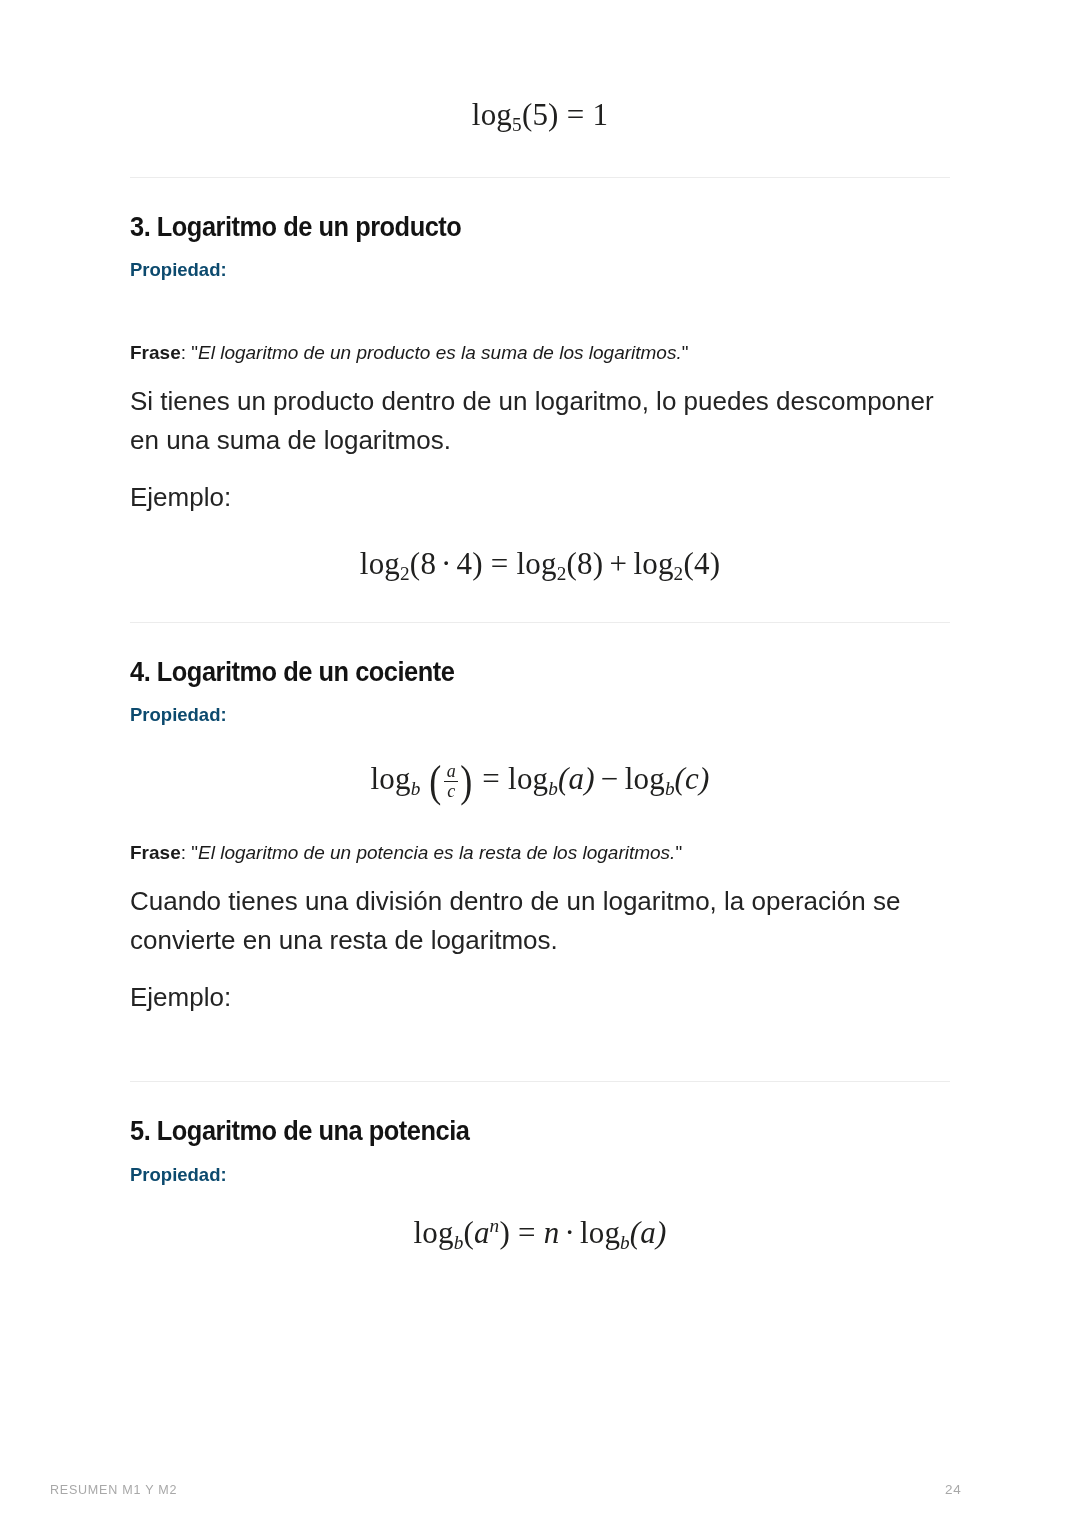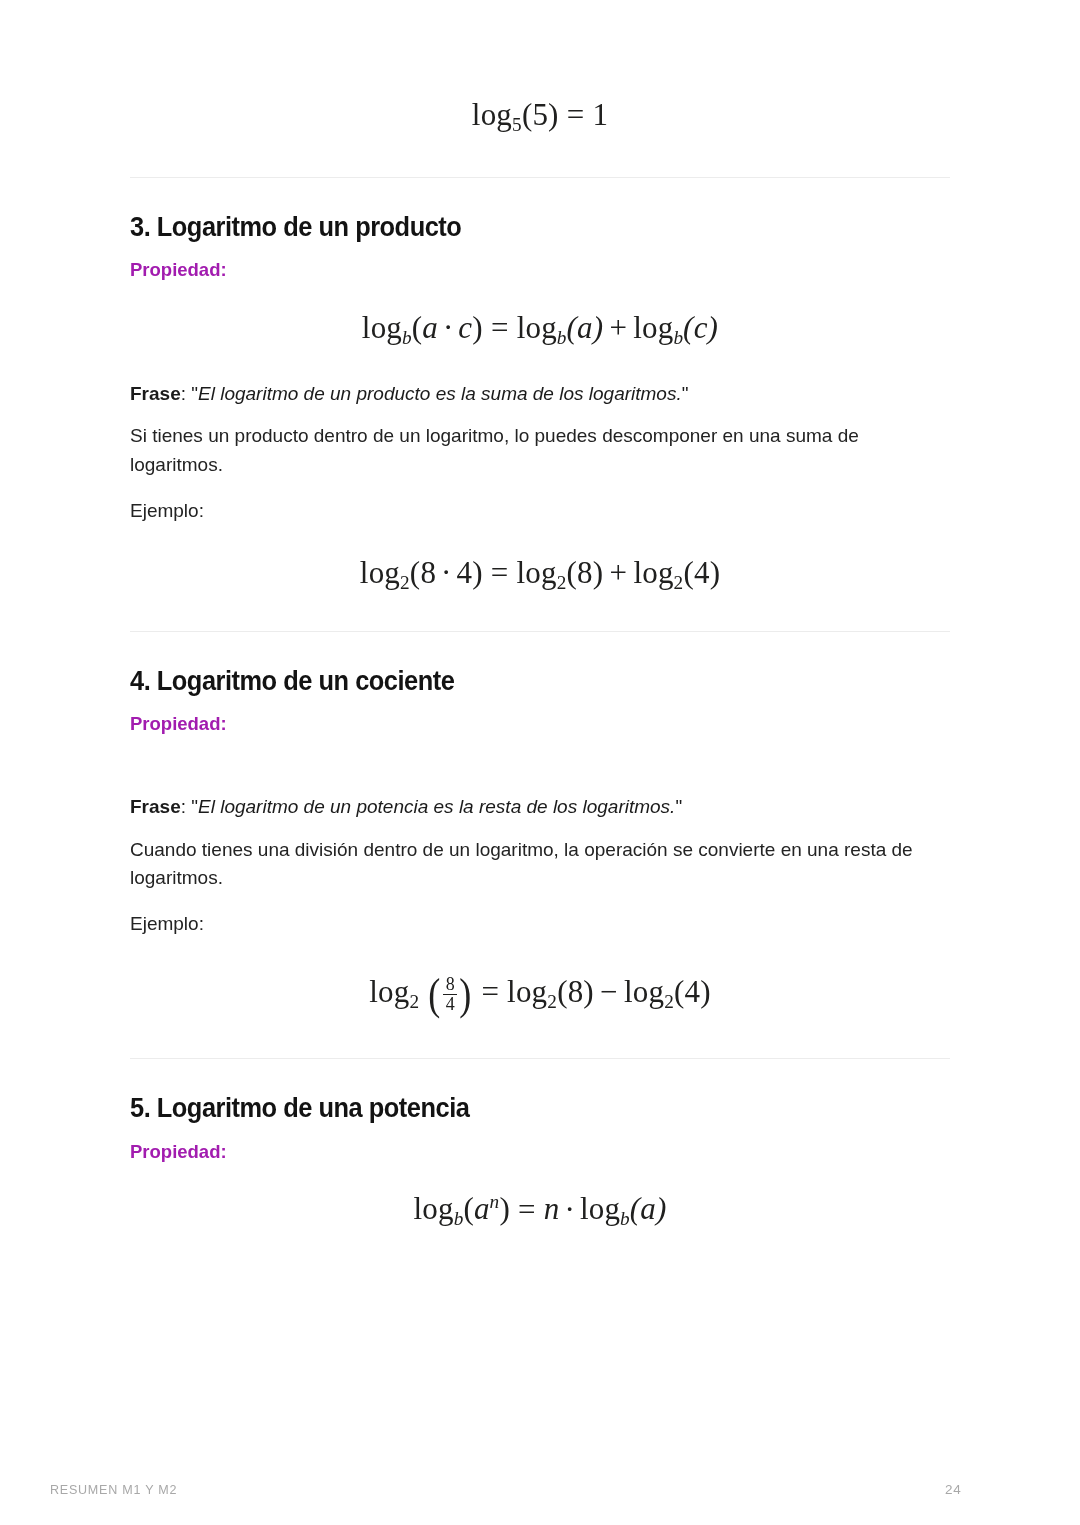--- a/index.html
+++ b/index.html
@@ -94,26 +94,26 @@
     letter-spacing: -0.5px;
     color: #131313;
     margin: 0;
     line-height: 1.2;
     transform: scaleX(0.94);
     transform-origin: left center;
   }
   .prop-label {
     font-weight: 700;
     font-size: 18.5px;
-    color: #a21caf;
+    color: #0c4a6e;
     margin: 0;
     line-height: 1.4;
   }
   .body-text {
-    font-size: 19px;
+    font-size: 26px;
     line-height: 1.52;
     color: #232323;
     margin: 0;
   }
   .frase-line {
     font-size: 19px;
     line-height: 1.5;
     color: #1b1b1b;
     margin: 0;
   }
@@ -165,23 +165,20 @@
 
     <div class="sp-after-formula1"></div>
     <hr class="divider">
     <div class="sp-after-div"></div>
 
     <h2 class="section-title">3. Logaritmo de un producto</h2>
     <div class="sp-title-prop"></div>
     <p class="prop-label">Propiedad:</p>
     <div class="sp-prop-formula"></div>
 
-    <div class="formula">
-      <span>log</span><span class="sub">b</span><span>(</span><span class="var">a</span><span class="dot">·</span><span class="var">c</span><span>)</span><span class="eq">=</span><span>log</span><span class="sub">b</span><span class="var">(a)</span><span class="op">+</span><span>log</span><span class="sub">b</span><span class="var">(c)</span>
-    </div>
 
     <div class="sp-formula-frase"></div>
     <p class="frase-line">
       <span class="lbl">Frase</span><span>: </span><span>"</span><span class="quote-it">El logaritmo de un producto es la suma de los logaritmos.</span><span>"</span>
     </p>
 
     <div class="sp-frase-body"></div>
     <p class="body-text">Si tienes un producto dentro de un logaritmo, lo puedes descomponer en una suma de logaritmos.</p>
     <div class="sp-body-ejemplo"></div>
     <p class="body-text">Ejemplo:</p>
@@ -193,35 +190,35 @@
 
     <div class="sp-before-div"></div>
     <hr class="divider">
     <div class="sp-after-div"></div>
 
     <h2 class="section-title">4. Logaritmo de un cociente</h2>
     <div class="sp-title-prop"></div>
     <p class="prop-label">Propiedad:</p>
     <div class="sp-prop-formula"></div>
 
+    <div class="formula">
+      <span>log</span><span class="sub">b</span>&nbsp;<span class="paren-big">(</span><span class="frac"><span class="num it">a</span><span class="den it">c</span></span><span class="paren-big">)</span><span class="eq">=</span><span>log</span><span class="sub">b</span><span class="var">(a)</span><span class="op">−</span><span>log</span><span class="sub">b</span><span class="var">(c)</span>
+    </div>
 
     <div class="sp-formula-frase"></div>
     <p class="frase-line">
       <span class="lbl">Frase</span><span>: </span><span>"</span><span class="quote-it">El logaritmo de un potencia es la resta de los logaritmos.</span><span>"</span>
     </p>
 
     <div class="sp-frase-body"></div>
     <p class="body-text">Cuando tienes una división dentro de un logaritmo, la operación se convierte en una resta de logaritmos.</p>
     <div class="sp-body-ejemplo"></div>
     <p class="body-text">Ejemplo:</p>
     <div class="sp-ejemplo-formula"></div>
 
-    <div class="formula">
-      <span>log</span><span class="sub-num">2</span>&nbsp;<span class="paren-big">(</span><span class="frac"><span class="num">8</span><span class="den">4</span></span><span class="paren-big">)</span><span class="eq">=</span><span>log</span><span class="sub-num">2</span><span>(8)</span><span class="op">−</span><span>log</span><span class="sub-num">2</span><span>(4)</span>
-    </div>
 
     <div class="sp-before-div"></div>
     <hr class="divider">
     <div class="sp-after-div"></div>
 
     <h2 class="section-title">5. Logaritmo de una potencia</h2>
     <div class="sp-title-prop"></div>
     <p class="prop-label">Propiedad:</p>
     <div class="sp-prop-formula"></div>
 

